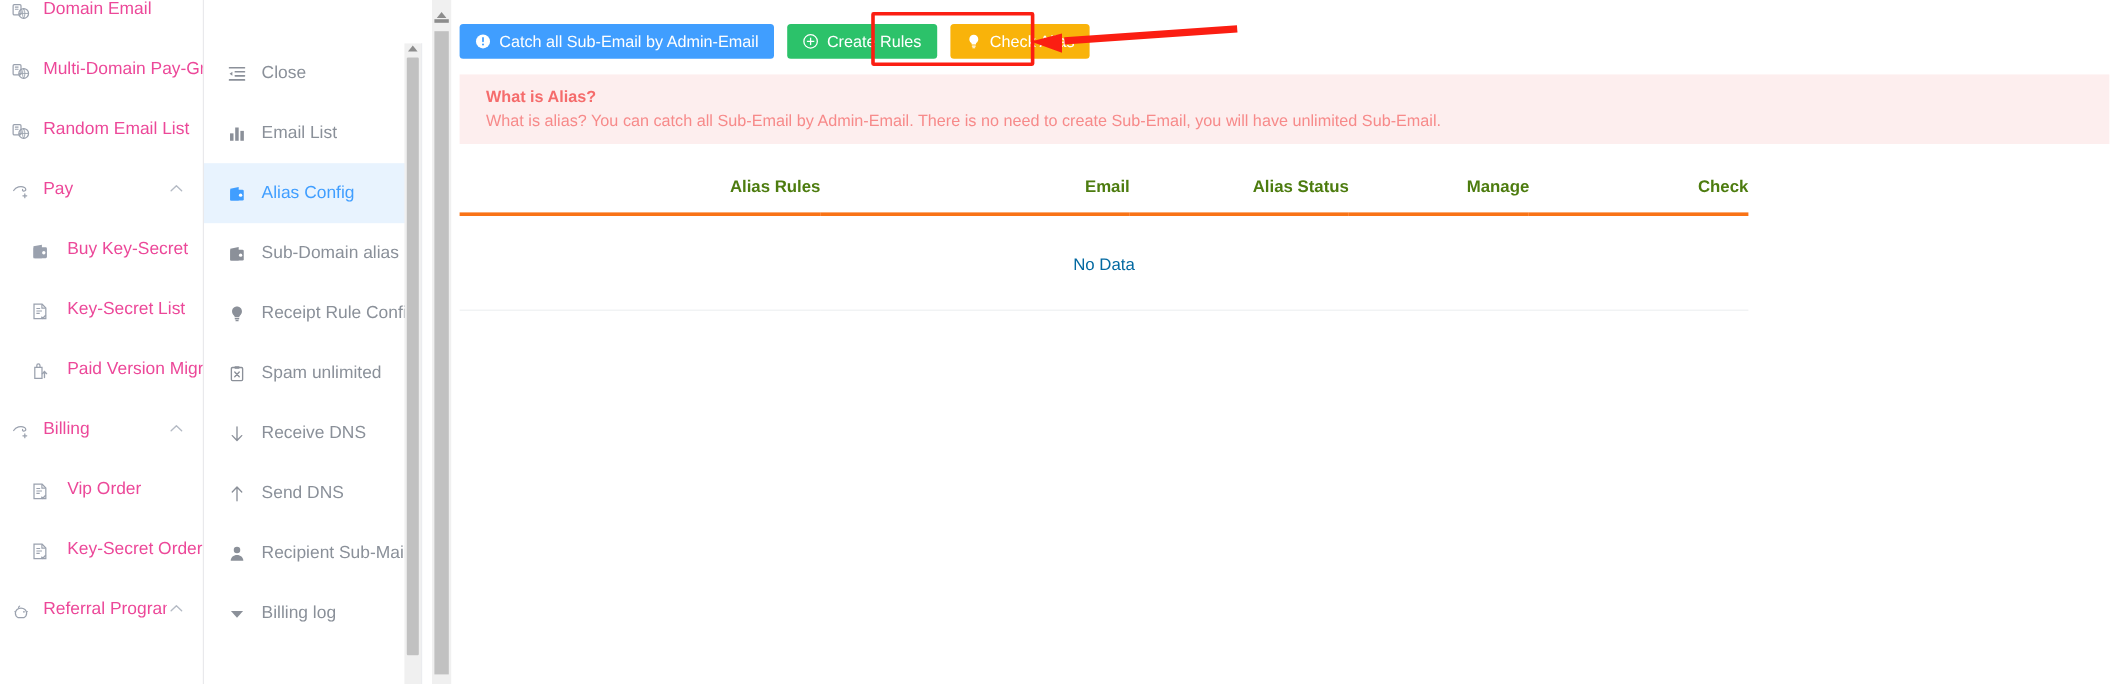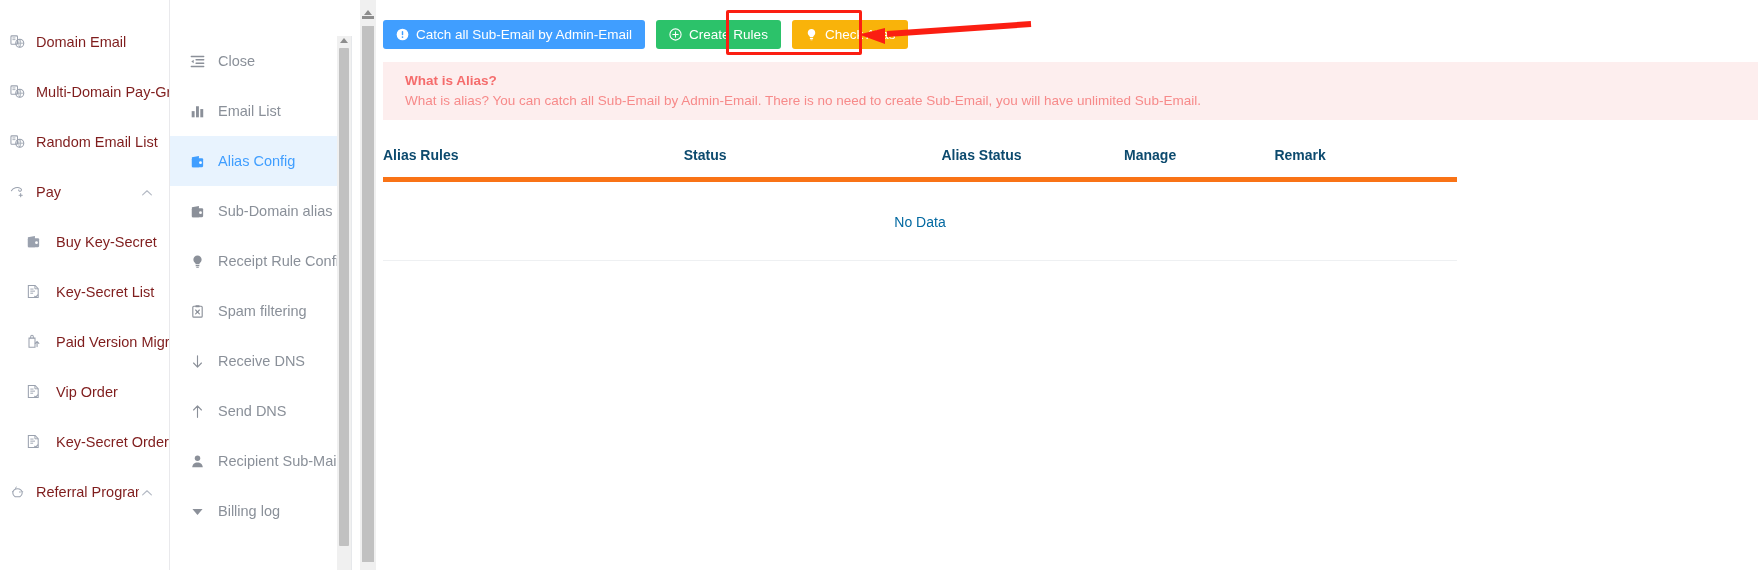--- a/index.html
+++ b/index.html
@@ -16,23 +16,23 @@
     width: 170px; height: 570px;
     background: #ffffff;
     border-right: 1px solid #e9e9ec;
     position: relative;
     flex: 0 0 170px;
     overflow: hidden;
   }
   .p-item {
     height: 50px;
     display: flex;
-    align-items: flex-end;
+    align-items: flex-start;
     padding-left: 6px;
-    color: #7f1d1d;
+    color: #ec4899;
     font-size: 14.5px;
     white-space: nowrap;
     cursor: pointer;
   }
   .p-item.sub { padding-left: 22px; }
   .p-item .p-ico {
     width: 22px; height: 18px;
     flex: 0 0 22px;
     display: inline-flex;
     align-items: center;
@@ -185,25 +185,25 @@
   .alert-desc {
     color: #f78a8a;
     font-size: 13.5px;
   }
 
   
   .table-wrap { margin-top: 14px; padding-left: 1px; }
   .tbl { width: 1074px; border-collapse: collapse; table-layout: fixed; }
   .tbl th {
     font-size: 14px;
-    color: #0c4a6e;
+    color: #4d7c0f;
     font-weight: bold;
     padding: 13px 0 14px 0;
-    border-bottom: 5px solid #f97316;
-    text-align: left;
+    border-bottom: 3px solid #f97316;
+    text-align: right;
   }
   .tbl td.nodata {
     text-align: center;
     color: #0369a1;
     font-size: 14px;
     padding: 32px 0 30px 0;
     border-bottom: 1px solid #eef0f2;
   }
 
   
@@ -310,20 +310,34 @@
         <div class="p-item sub">
           <span class="p-ico">
             <svg width="15" height="15" viewBox="0 0 16 16" fill="none">
               <path d="M3.2 4.4h6.4v9.8H3.2z" stroke="currentColor" stroke-width="1.1" fill="none"></path>
               <path d="M5 4.4V2.8a1.4 1.4 0 0 1 2.8 0v1.6" stroke="currentColor" stroke-width="1.1" fill="none"></path>
               <path d="M11.8 13.4V8.2M9.9 10l1.9-1.9 1.9 1.9" stroke="currentColor" stroke-width="1.2" stroke-linecap="round" fill="none"></path>
             </svg>
           </span>
           <span class="p-label">Paid Version Migration</span>
         </div>
+        <div class="p-item">
+          <span class="p-ico">
+            <svg width="15" height="15" viewBox="0 0 16 16" fill="none">
+              <path d="M1.5 7.2c1.8-3 6.5-4.6 9.6-2.6 1.3.8 1.6 2.2.4 2.9-1.1.7-2.6-.1-2.1-1.2" stroke="currentColor" stroke-width="1.1" stroke-linecap="round"></path>
+              <path d="M11.4 10.2v3.4M9.7 11.9h3.4" stroke="currentColor" stroke-width="1.1" stroke-linecap="round"></path>
+            </svg>
+          </span>
+          <span class="p-label">Billing</span>
+          <span class="p-arrow">
+            <svg width="14" height="14" viewBox="0 0 16 16" fill="none">
+              <path d="M3 10.2 8 5.4l5 4.8" stroke="#b4bac4" stroke-width="1.3" stroke-linecap="round" stroke-linejoin="round"></path>
+            </svg>
+          </span>
+        </div>
         <div class="p-item sub">
           <span class="p-ico">
             <svg width="15" height="15" viewBox="0 0 16 16" fill="none">
               <path d="M2.5 1.6h7.2l3.3 3.3v9.5H2.5z" stroke="currentColor" stroke-width="1.1" fill="none"></path>
               <path d="M9.5 1.8v3.3h3.3" stroke="currentColor" stroke-width="1"></path>
               <path d="M4.6 5.4h3.4M4.6 7.6h5M4.6 9.8h3" stroke="currentColor" stroke-width="1"></path>
               <path d="M9 12.8l1.3 1.3 2.6-2.7" stroke="currentColor" stroke-width="1.2" fill="none"></path>
             </svg>
           </span>
           <span class="p-label">Vip Order</span>
@@ -410,21 +424,21 @@
           <span>Receipt Rule Config</span>
         </div>
         <div class="s-item">
           <span class="s-ico">
             <svg width="15" height="15" viewBox="0 0 16 16" fill="none">
               <rect x="3" y="2.4" width="10" height="11.6" rx="1" stroke="#8b9099" stroke-width="1.2" fill="none"></rect>
               <rect x="5.8" y="1.2" width="4.4" height="2.2" rx="0.6" fill="#8b9099"></rect>
               <path d="M6 6.4l4 4.2M10 6.4l-4 4.2" stroke="#8b9099" stroke-width="1.2" stroke-linecap="round"></path>
             </svg>
           </span>
-          <span>Spam filtering</span>
+          <span>Spam unlimited</span>
         </div>
         <div class="s-item">
           <span class="s-ico">
             <svg width="15" height="15" viewBox="0 0 16 16" fill="none">
               <path d="M8 1.8v12M3.8 9.6 8 14l4.2-4.4" stroke="#8b9099" stroke-width="1.2" fill="none" stroke-linecap="round" stroke-linejoin="round"></path>
             </svg>
           </span>
           <span>Receive DNS</span>
         </div>
         <div class="s-item">
@@ -508,24 +522,24 @@
     <div class="alert">
       <div class="alert-title">What is Alias?</div>
       <div class="alert-desc">What is alias? You can catch all Sub-Email by Admin-Email. There is no need to create Sub-Email, you will have unlimited Sub-Email.</div>
     </div>
 
     <div class="table-wrap">
       <table class="tbl">
         <thead>
           <tr id="tbl-head-row">
               <th style="width: 28%;">Alias Rules</th>
-              <th style="width: 24%;">Status</th>
+              <th style="width: 24%;">Email</th>
               <th style="width: 17%;">Alias Status</th>
               <th style="width: 14%;">Manage</th>
-              <th style="width: 17%;">Remark</th>
+              <th style="width: 17%;">Check</th>
             </tr>
         </thead>
         <tbody>
           <tr>
             <td class="nodata" colspan="5">No Data</td>
           </tr>
         </tbody>
       </table>
     </div>
   </main>

